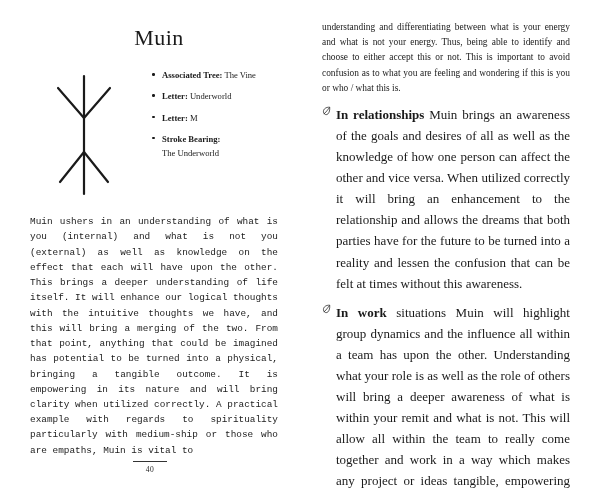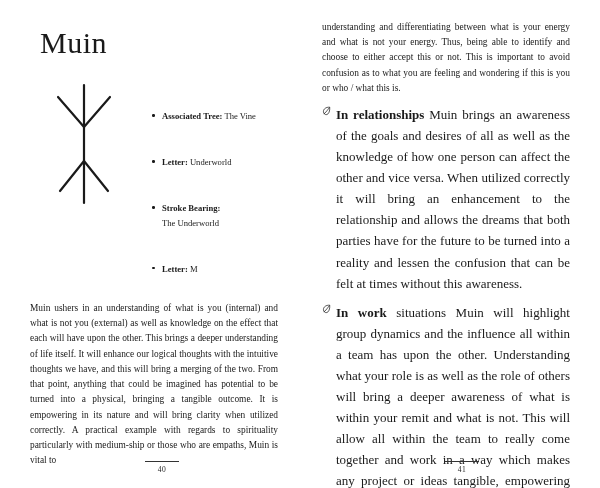--- a/index.html
+++ b/index.html
@@ -31,24 +31,24 @@
     padding: 18px 22px 0 30px;
   }
   .page-right {
     width: 300px;
     padding: 18px 30px 0 22px;
   }
 
   
   .rune-title {
     font-family: "Liberation Serif", serif;
-    font-size: 30px;
+    font-size: 22px;
     font-weight: 400;
     letter-spacing: 0.5px;
-    text-align: left;
+    text-align: center;
     margin: 8px 0 0 0;
     padding-left: 10px;
     line-height: 1.1;
   }
 
   
   .top-block {
     display: flex;
     align-items: flex-start;
     margin-top: 18px;
@@ -69,21 +69,20 @@
     margin: 0;
     padding: 0 0 0 14px;
     list-style: none;
     font-size: 8.6px;
     line-height: 1.65;
   }
   .attr-list li {
     position: relative;
     padding-left: 10px;
     margin-bottom: 7px;
-    margin-top: 32px;
   }
   .attr-list li:before {
     content: "";
     position: absolute;
     left: 0;
     top: 5px;
     width: 2.5px;
     height: 2.5px;
     border-radius: 50%;
     background: #1a1a1a;
@@ -103,20 +102,21 @@
   .body-text {
     font-size: 9.4px;
     line-height: 1.62;
     text-align: justify;
     text-justify: inter-word;
     margin: 0;
     hyphens: auto;
   }
   .left-body {
     margin-top: 18px;
+    font-family: Liberation Mono, monospace;
   }
   .right-body {
     margin-top: 2px;
   }
 
   
   .leaf-list {
     margin: 0;
     padding: 0;
     list-style: none;
@@ -137,21 +137,21 @@
     height: 11px;
   }
   .lead-in {
     font-weight: bold;
   }
 
   
   .footer {
     position: absolute;
     bottom: 14px;
-    left: 12px;
+    left: 0;
     width: 100%;
     text-align: center;
     font-size: 7.5px;
     color: #222;
   }
   .footer .rule {
     width: 34px;
     height: 1px;
     background: #333;
     margin: 0 auto 3px auto;
@@ -184,25 +184,25 @@
       </div>
 
       <ul class="attr-list">
         <li>
           <span class="attr-label">Associated Tree:</span><span class="attr-value"> The Vine</span>
         </li>
         <li>
           <span class="attr-label">Letter:</span><span class="attr-value"> Underworld</span>
         </li>
         <li>
+          <span class="attr-label">Letter:</span><span class="attr-value"> M</span>
+        </li>
+        <li>
           <span class="attr-label">Stroke Bearing:</span>
           <span class="attr-sub">The Underworld</span>
-        </li>
-        <li>
-          <span class="attr-label">Letter:</span><span class="attr-value"> M</span>
         </li>
       </ul>
     </div>
 
     <p class="body-text left-body">Muin ushers in an understanding of what is you (internal) and what is not you (external) as well as knowledge on the effect that each will have upon the other. This brings a deeper understanding of life itself. It will enhance our logical thoughts with the intuitive thoughts we have, and this will bring a merging of the two. From that point, anything that could be imagined has potential to be turned into a physical, bringing a tangible outcome. It is empowering in its nature and will bring clarity when utilized correctly. A practical example with regards to spirituality particularly with medium-ship or those who are empaths, Muin is vital to</p>
 
     <div class="footer footer-left">
       <div class="rule"></div>
       <span class="num">40</span>
     </div>
@@ -220,19 +220,15 @@
         <span class="lead-in">In relationships</span><span> Muin brings an awareness of the goals and desires of all as well as the knowledge of how one person can affect the other and vice versa. When utilized correctly it will bring an enhancement to the relationship and allows the dreams that both parties have for the future to be turned into a reality and lessen the confusion that can be felt at times without this awareness.</span>
       </li>
       <li>
         <svg class="leaf-icon" viewBox="0 0 10 12">
           <path d="M8.6 1.2 C4.4 1.0 1.4 3.2 1.6 6.3 C1.75 8.6 3.6 9.9 5.4 9.4 C7.6 8.8 8.9 5.4 8.6 1.2 Z M8.3 1.6 C6.6 4.0 4.4 6.6 2.2 8.9" fill="none" stroke="#1a1a1a" stroke-width="0.8"></path>
         </svg>
         <span class="lead-in">In work</span><span> situations Muin will highlight group dynamics and the influence all within a team has upon the other. Understanding what your role is as well as the role of others will bring a deeper awareness of what is within your remit and what is not. This will allow all within the team to really come together and work in a way which makes any project or ideas tangible, empowering all and giving clarity in the ways to move forward.</span>
       </li>
     </ul>
 
-    <div class="footer footer-right">
-      <div class="rule"></div>
-      <span class="num">41</span>
-    </div>
   </div>
 
 </div>
 
 </body></html>

